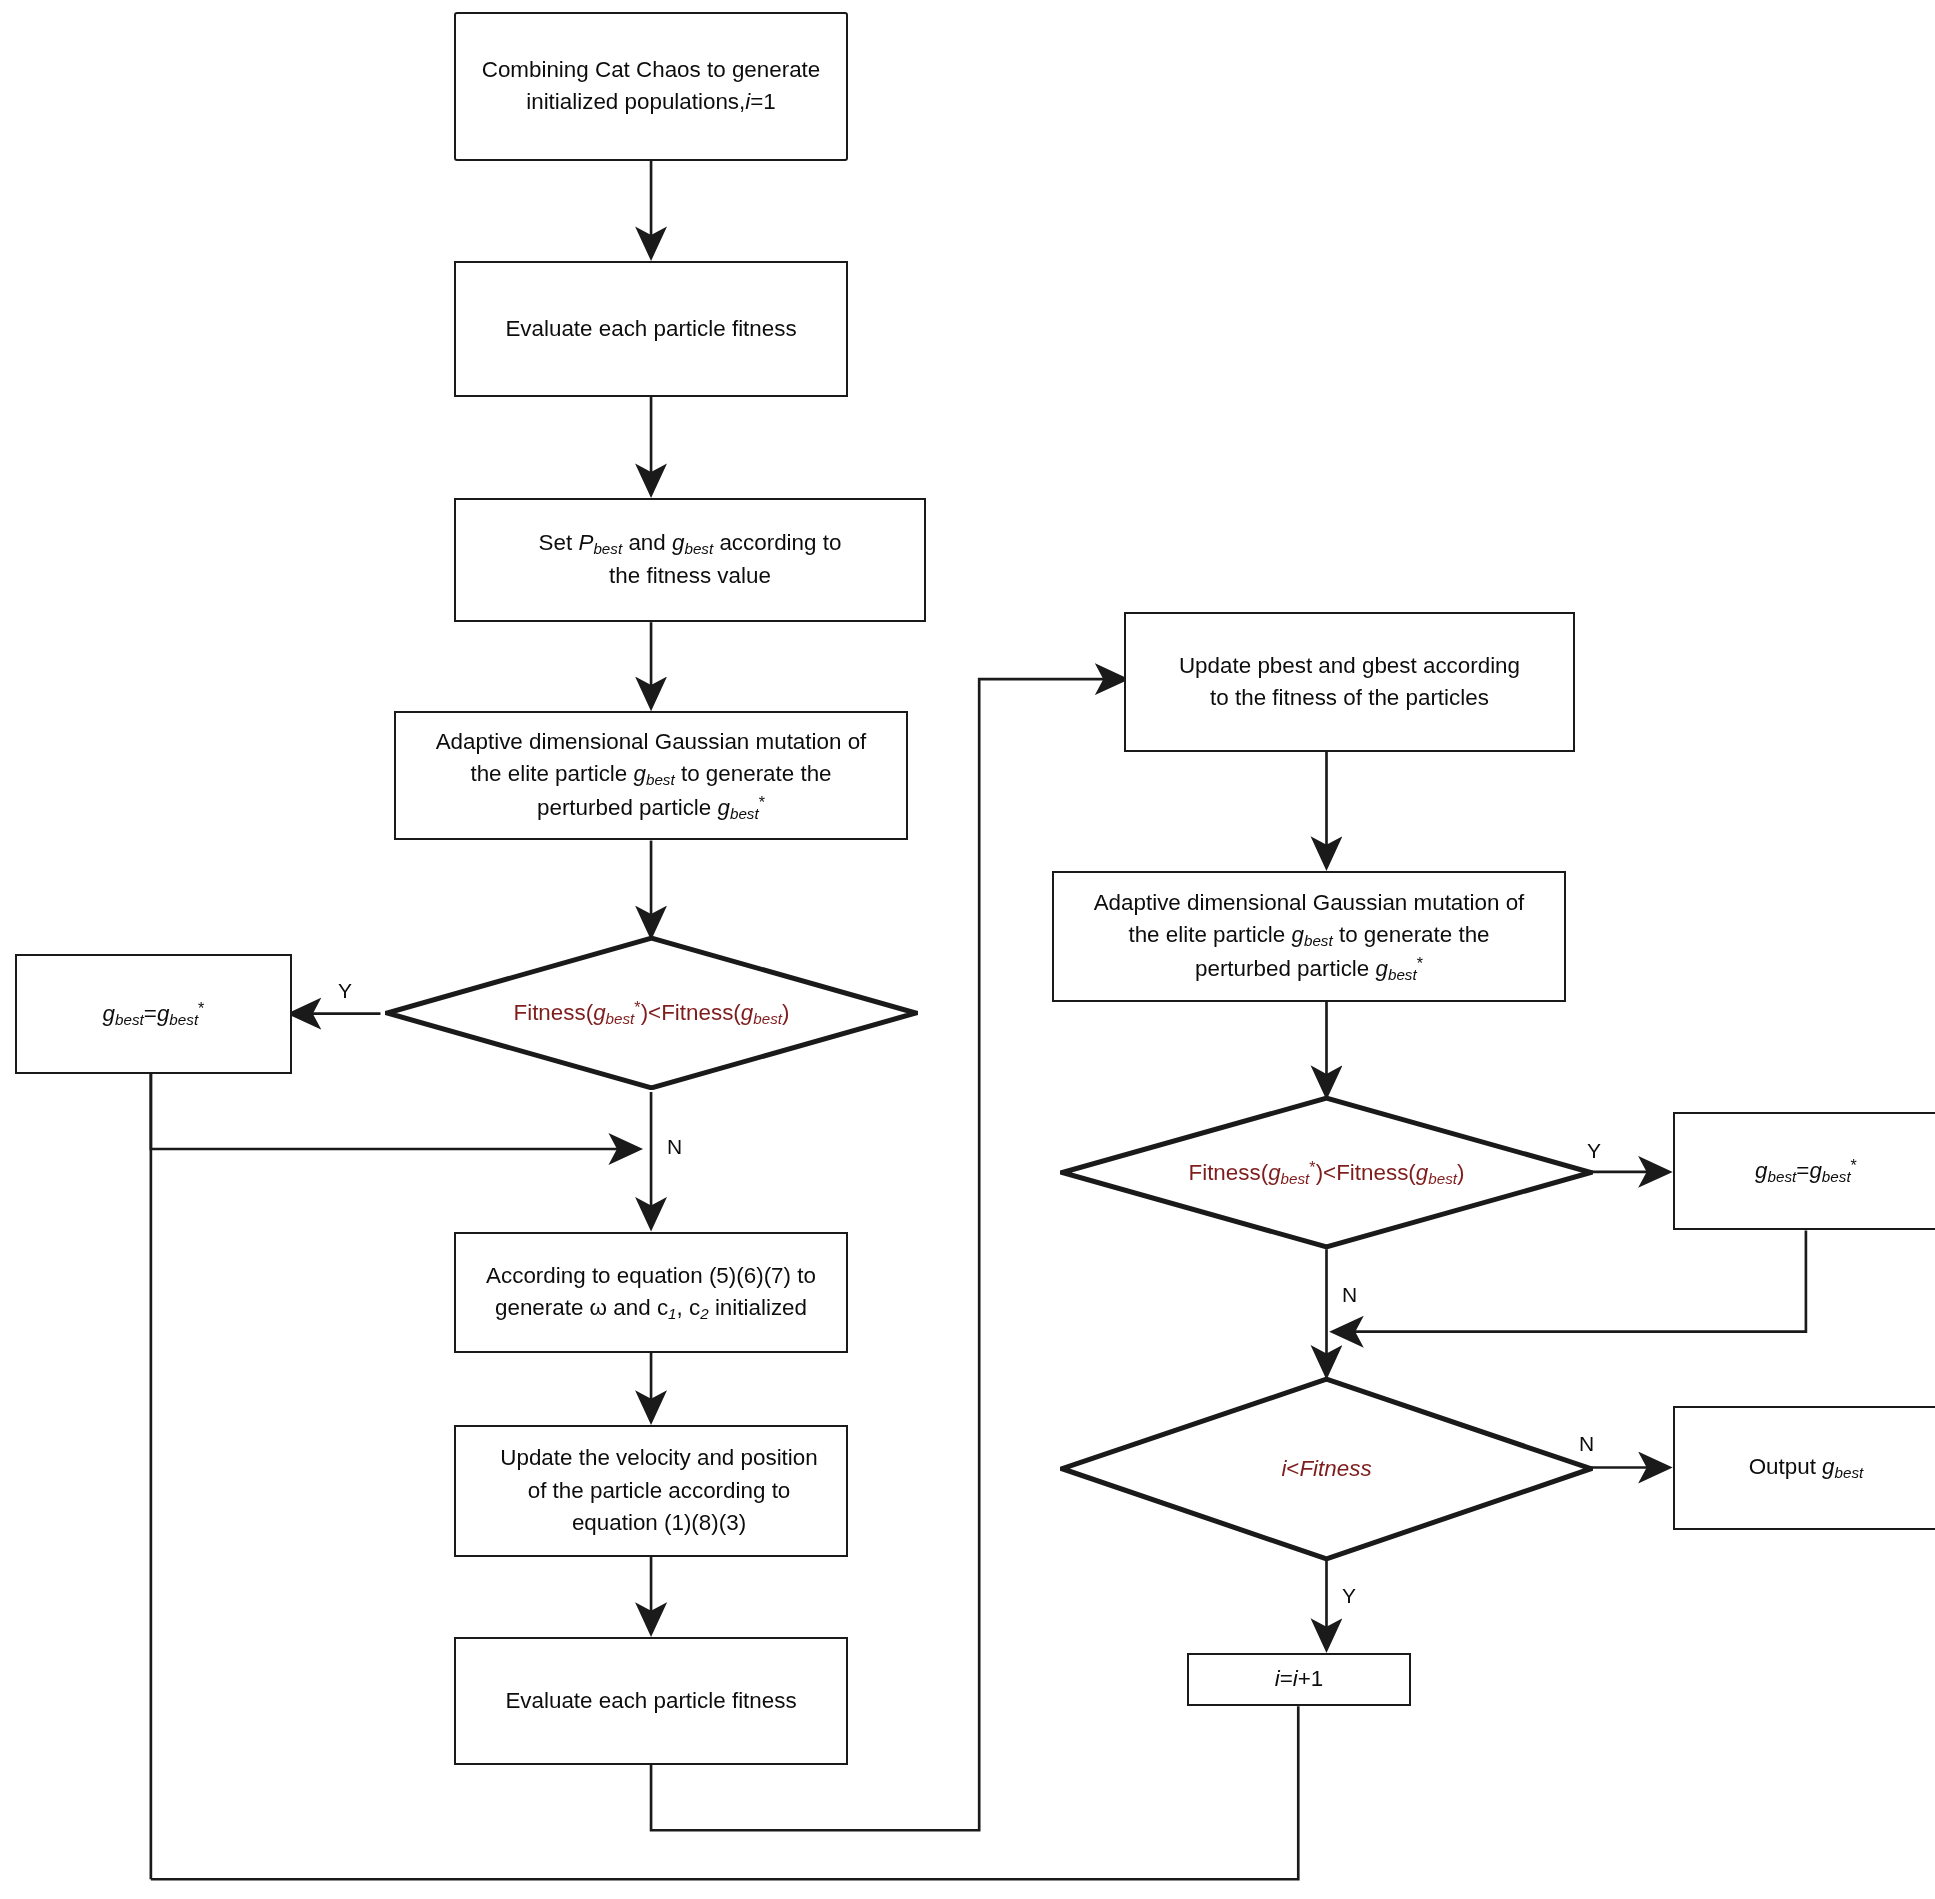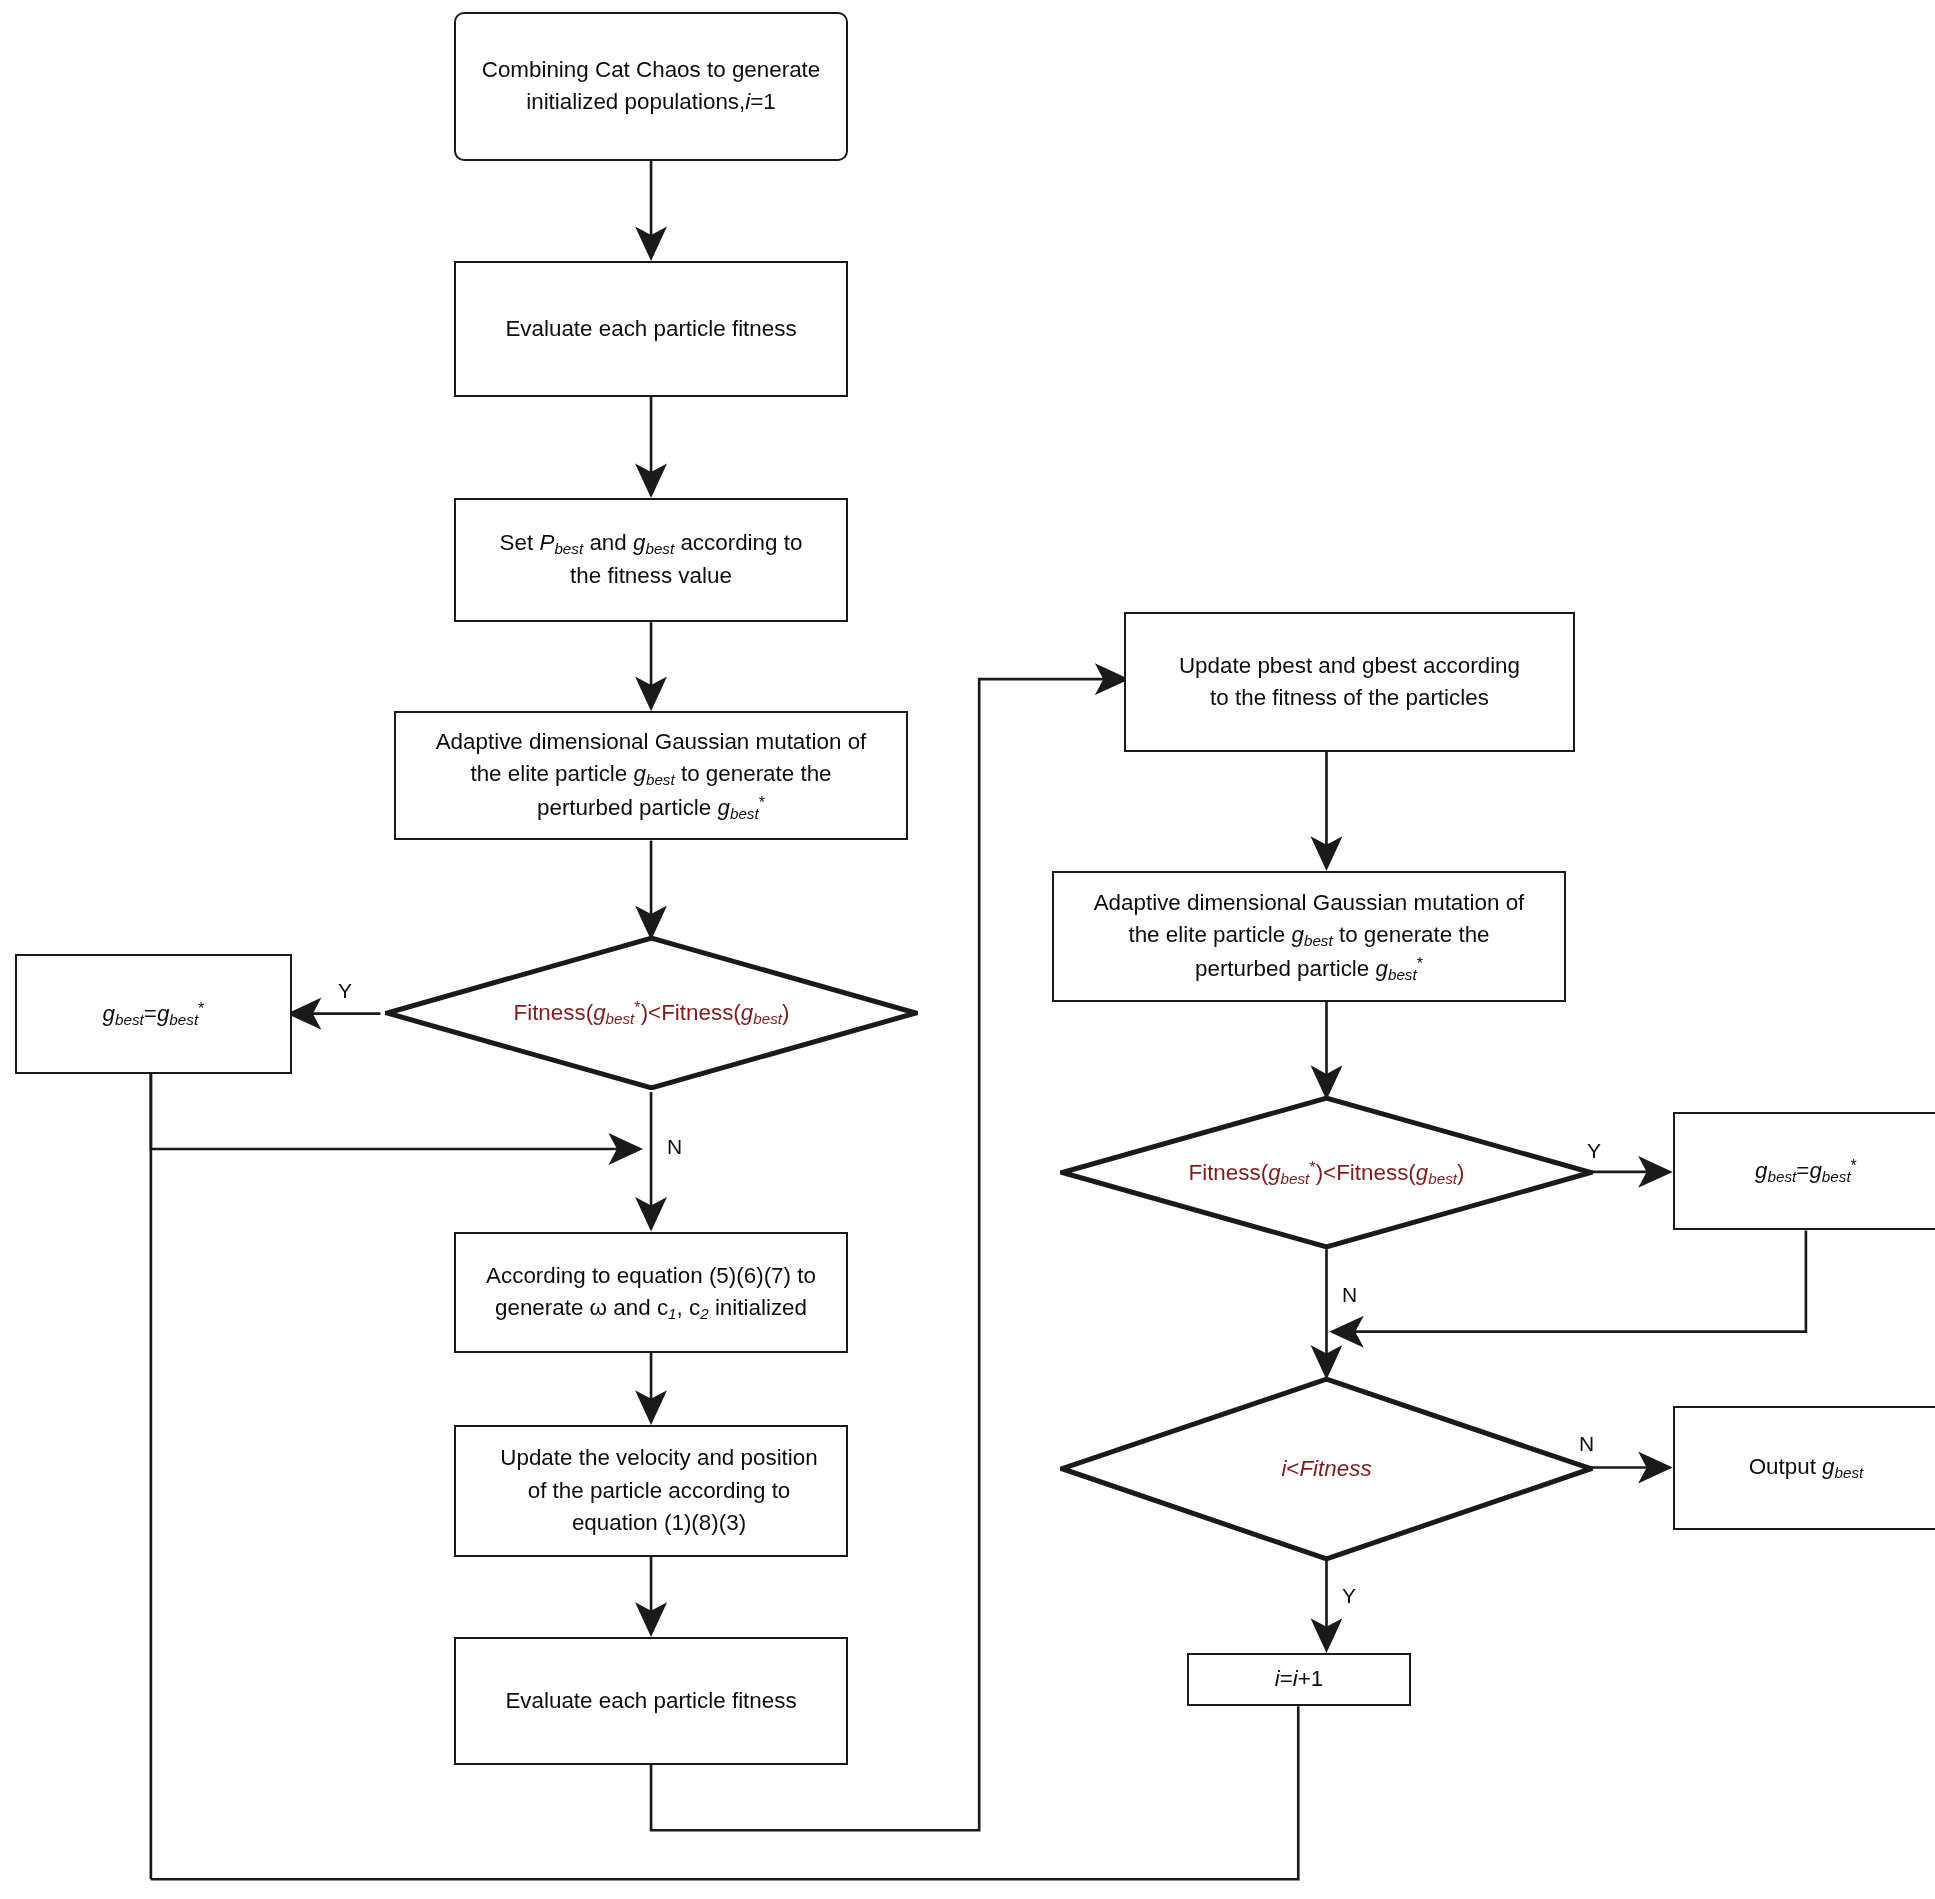--- a/index.html
+++ b/index.html
@@ -4,21 +4,21 @@
 <style>
   html,body{margin:0;padding:0;background:#ffffff;}
   body{font-family:"Liberation Sans", sans-serif;}
   #stage{position:relative;width:1936px;height:1899px;background:#ffffff;overflow:hidden;}
   svg.layer{position:absolute;left:0;top:0;width:1936px;height:1899px;pointer-events:none;}
 
   .node{position:absolute;box-sizing:border-box;background:#ffffff;border:2.1px solid #1a1a1a;
         display:flex;align-items:center;justify-content:center;text-align:center;
         color:#0d0d0d;line-height:1.45;}
   .node .txt{padding:0 9.6px;}
-  .rounded{border-radius:10px;}
+  .rounded{border-radius:3px;}
 
   .dnode{position:absolute;display:flex;align-items:center;justify-content:center;
          text-align:center;color:#7f1d1d;}
   .dnode .dlabel{position:relative;z-index:2;}
 
   .edgelabel{position:absolute;color:#0d0d0d;font-size:21px;line-height:1;}
 
   .fs42{font-size:22.4px;}
 
   i.v{font-style:italic;}
@@ -82,21 +82,21 @@
     <span class="txt">
       <span>Combining Cat Chaos to generate</span><br>
       <span>initialized populations,</span><i class="v">i</i><span>=1</span>
     </span>
   </div>
 
   <div class="node fs42" style="left:454px; top:261px; width:394px; height:136px;">
     <span class="txt">Evaluate each particle fitness</span>
   </div>
 
-  <div class="node fs42" style="left:454px; top:498px; width:394px; height:124px;">
+  <div class="node fs42" style="left:454px; top:498px; width:472px; height:124px;">
     <span class="txt">
       <span>Set </span><i class="v">P</i><sub>best</sub><span> and </span><i class="v">g</i><sub>best</sub><span> according to</span><br>
       <span>the fitness value</span>
     </span>
   </div>
 
   <div class="node fs42" style="left:394px; top:711px; width:514px; height:129px;">
     <span class="txt">
       <span>Adaptive dimensional Gaussian mutation of</span><br>
       <span>the elite particle </span><i class="v">g</i><sub>best</sub><span> to generate the</span><br>

